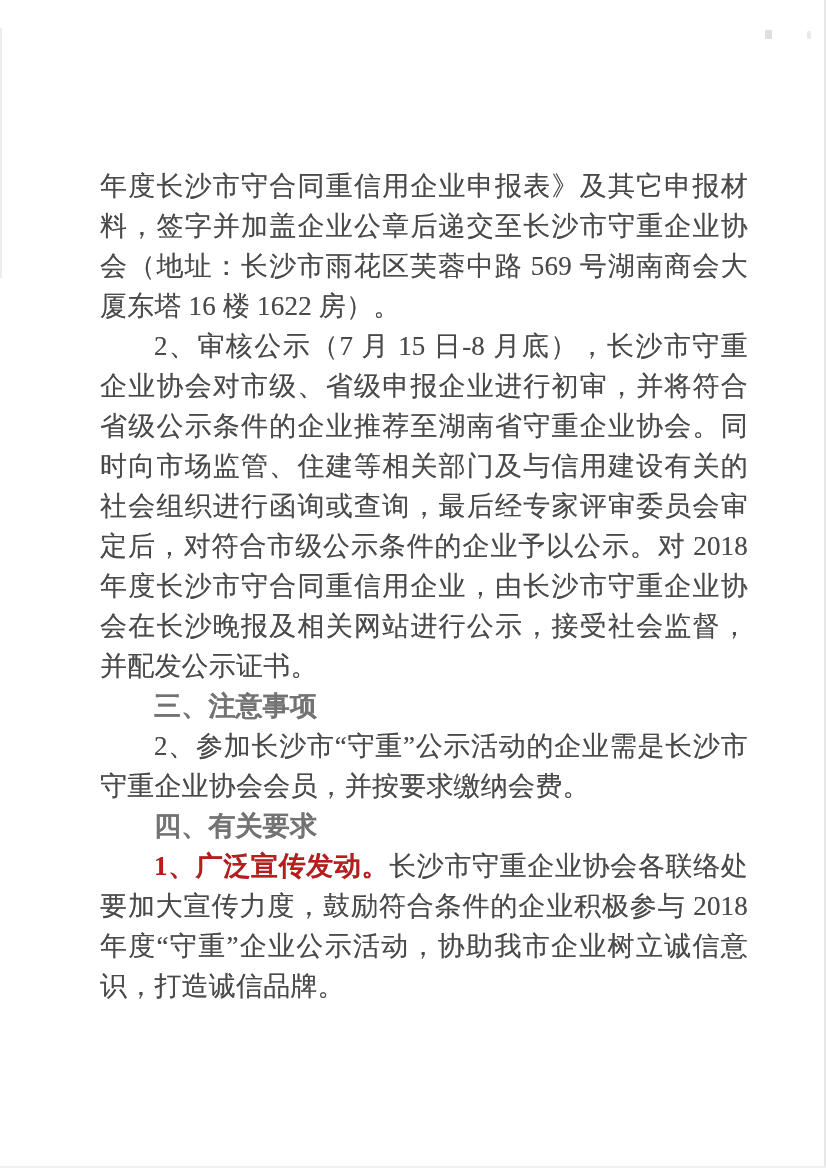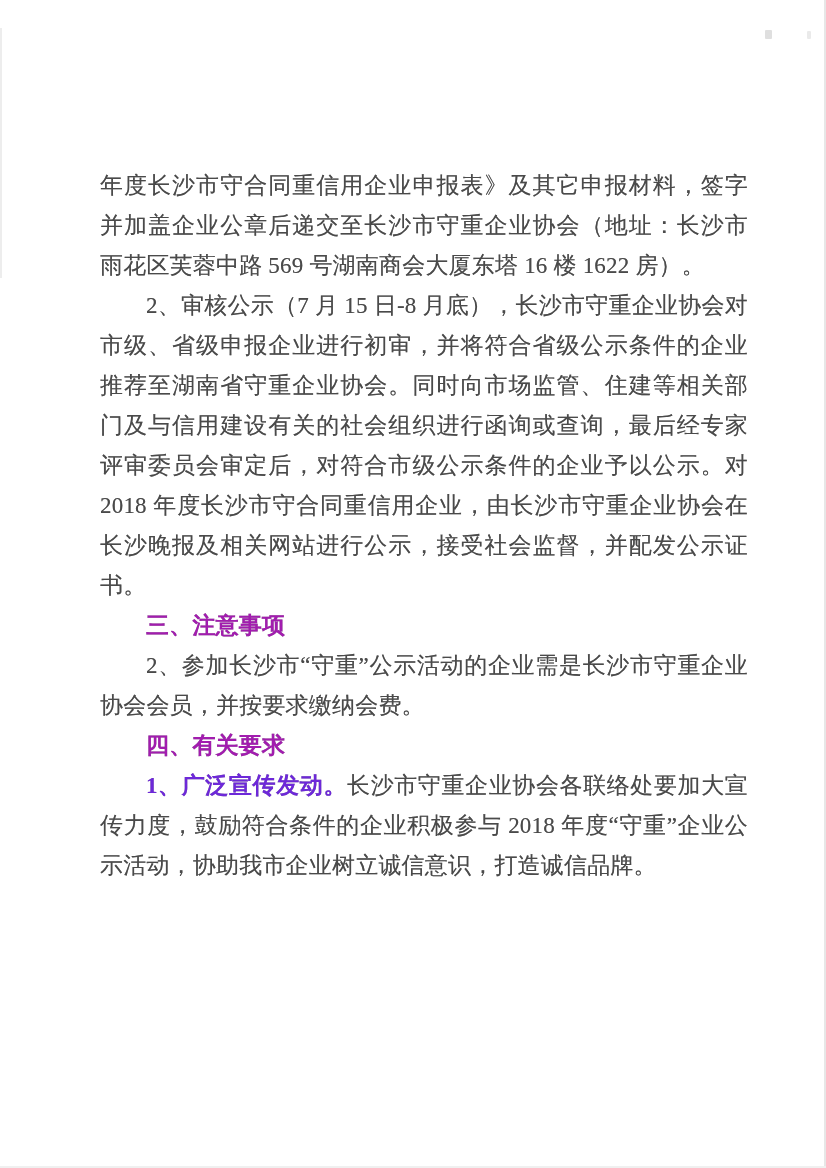--- a/index.html
+++ b/index.html
@@ -14,37 +14,37 @@
   .page {
     position: absolute;
     inset: 0;
     background: #ffffff;
   }
   .doc-body {
     position: absolute;
     left: 100px;
     top: 166px;
     width: 648px;
-    font-size: 23px;
+    font-size: 27px;
     line-height: 40px;
     color: #4a4a4a;
     text-shadow: 0 0 0.5px rgba(74,74,74,0.55);
     letter-spacing: 0.2px;
   }
   .para {
     text-align: justify;
     text-indent: 2em;
   }
   .para.no-indent { text-indent: 0; }
   .heading {
     font-weight: bold;
-    color: #a21caf;
+    color: #737373;
     text-indent: 2em;
   }
-  .lead { font-weight: 600; color: #6d28d9; }
+  .lead { font-weight: 600; color: #b91c1c; }
   
   .edge-left {
     position: absolute; left: 0; top: 28px;
     width: 2px; height: 250px;
     background: #ededed;
   }
   .edge-right {
     position: absolute; right: 0; top: 0;
     width: 2px; height: 100%;
     background: #e7e7e7;

